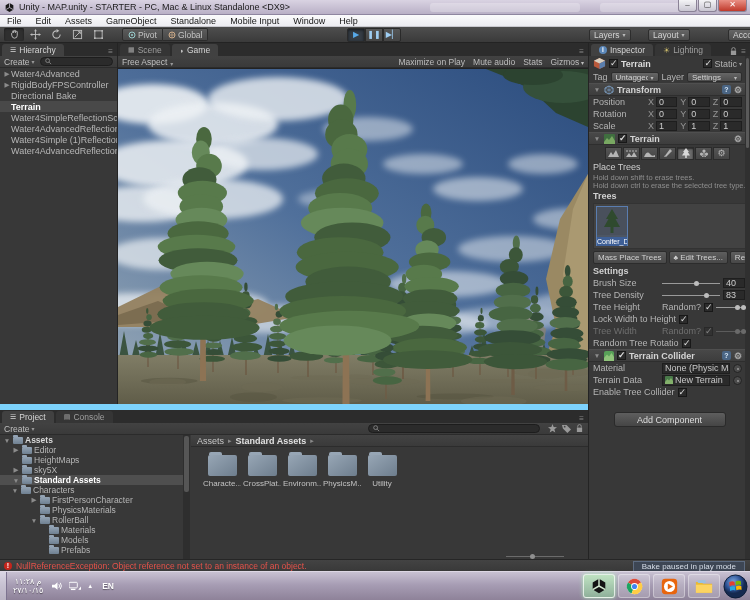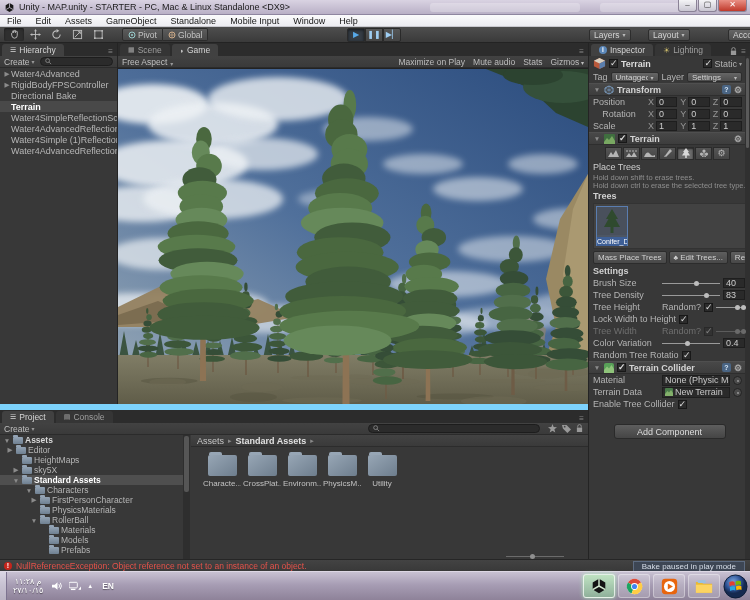--- a/index.html
+++ b/index.html
@@ -694,21 +694,21 @@
         <span class="xyz">
           <span class="ax">Y</span>
           <span class="vf" style="flex: 1 1 0%; width: auto;">0</span>
         </span>
         <span class="xyz">
           <span class="ax">Z</span>
           <span class="vf" style="flex: 1 1 0%; width: auto;">0</span>
         </span>
       </div>
       <div class="irow">
-        <span class="lbl" style="width: 52px; text-align: center;">Rotation</span>
+        <span class="lbl" style="width: 52px;">Rotation</span>
         <span class="xyz">
           <span class="ax">X</span>
           <span class="vf" style="flex: 1 1 0%; width: auto;">0</span>
         </span>
         <span class="xyz">
           <span class="ax">Y</span>
           <span class="vf" style="flex: 1 1 0%; width: auto;">0</span>
         </span>
         <span class="xyz">
           <span class="ax">Z</span>
@@ -855,28 +855,20 @@
     <span class="lbl">Tree Width</span>
     <span>Random?</span>
     <span class="cb on dim"></span>
     <span class="sl dim" style="width:30px;margin-left:auto">
         <span class="tr"></span>
         <span class="kn" style="left:62%"></span>
         <span class="kn" style="left:82%"></span>
       </span>
   </div>
   <div class="irow">
-    <span class="lbl">Color Variation</span>
-    <span class="sl">
-        <span class="tr"></span>
-        <span class="kn" style="left:40%"></span>
-      </span>
-    <span class="vf" style="margin-left:auto">0.4</span>
-  </div>
-  <div class="irow">
     <span style="max-width:86px;overflow:hidden;white-space:nowrap">Random Tree Rotation</span>
     <span class="cb on"></span>
   </div>
 
   <div class="chdr">
     <span class="arr open">▼</span>
     <svg width="10" height="10" viewBox="0 0 10 10">
         <rect x="0" y="0" width="10" height="10" rx="2" fill="#58a058"></rect>
         <path d="M0 7 L3 3.5 L5 5.5 L7.5 2 L10 6 L10 10 L0 10 Z" fill="#8fc37a"></path>
       </svg>
@@ -953,41 +945,41 @@
           <path d="M2 4 V2.5 A2 2 0 0 1 6 2.5 V4" fill="none" stroke="#999"></path>
         </svg>
     </span>
   </div>
   <div id="proj-tree">
       <div class="prow bold" style="padding-left: 3px;">
         <span class="arr">▼</span>
         <span class="fold"></span>
         <span>Assets</span>
       </div>
-      <div class="prow" style="padding-left: 6px; align-items: center;">
+      <div class="prow" style="padding-left: 12px; align-items: center;">
         <span class="arr">▶</span>
         <span class="fold"></span>
         <span>Editor</span>
       </div>
       <div class="prow" style="padding-left: 12px;">
         <span class="arr"></span>
         <span class="fold"></span>
         <span>HeightMaps</span>
       </div>
       <div class="prow" style="padding-left: 12px;">
         <span class="arr">▶</span>
         <span class="fold"></span>
         <span>sky5X</span>
       </div>
       <div class="prow sel" style="padding-left: 12px;">
         <span class="arr">▼</span>
         <span class="fold"></span>
         <span>Standard Assets</span>
       </div>
-      <div class="prow" style="padding-left: 25px;">
+      <div class="prow" style="padding-left: 11px;">
         <span class="arr">▼</span>
         <span class="fold"></span>
         <span>Characters</span>
       </div>
       <div class="prow" style="padding-left: 30px;">
         <span class="arr">▶</span>
         <span class="fold"></span>
         <span>FirstPersonCharacter</span>
       </div>
       <div class="prow" style="padding-left: 30px;">

